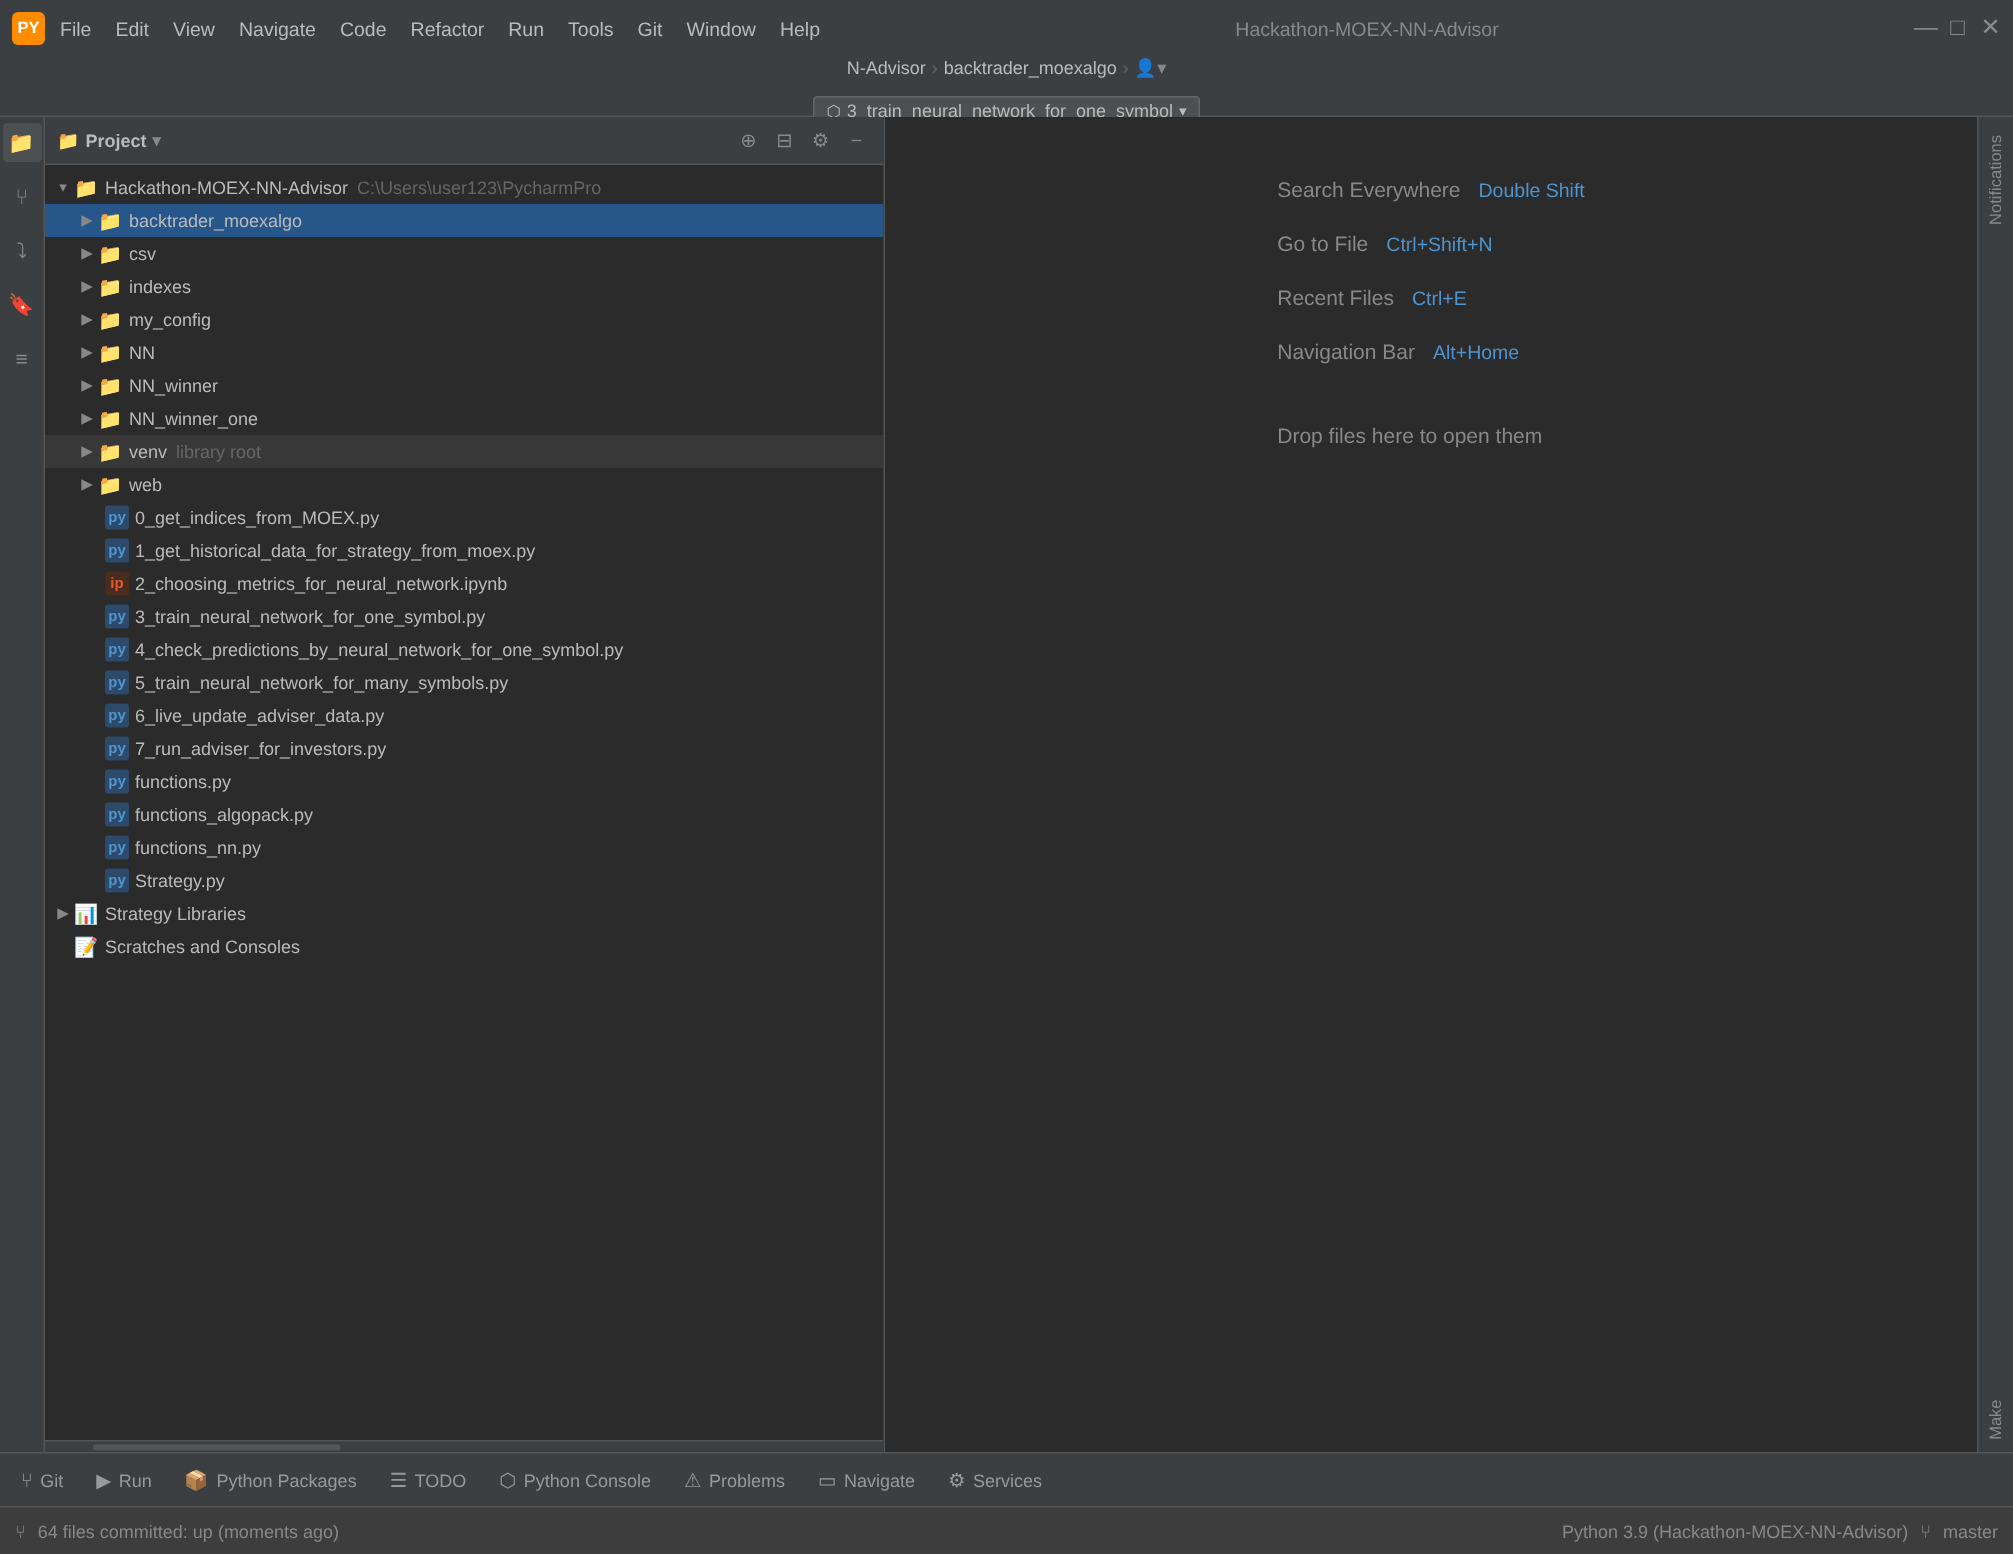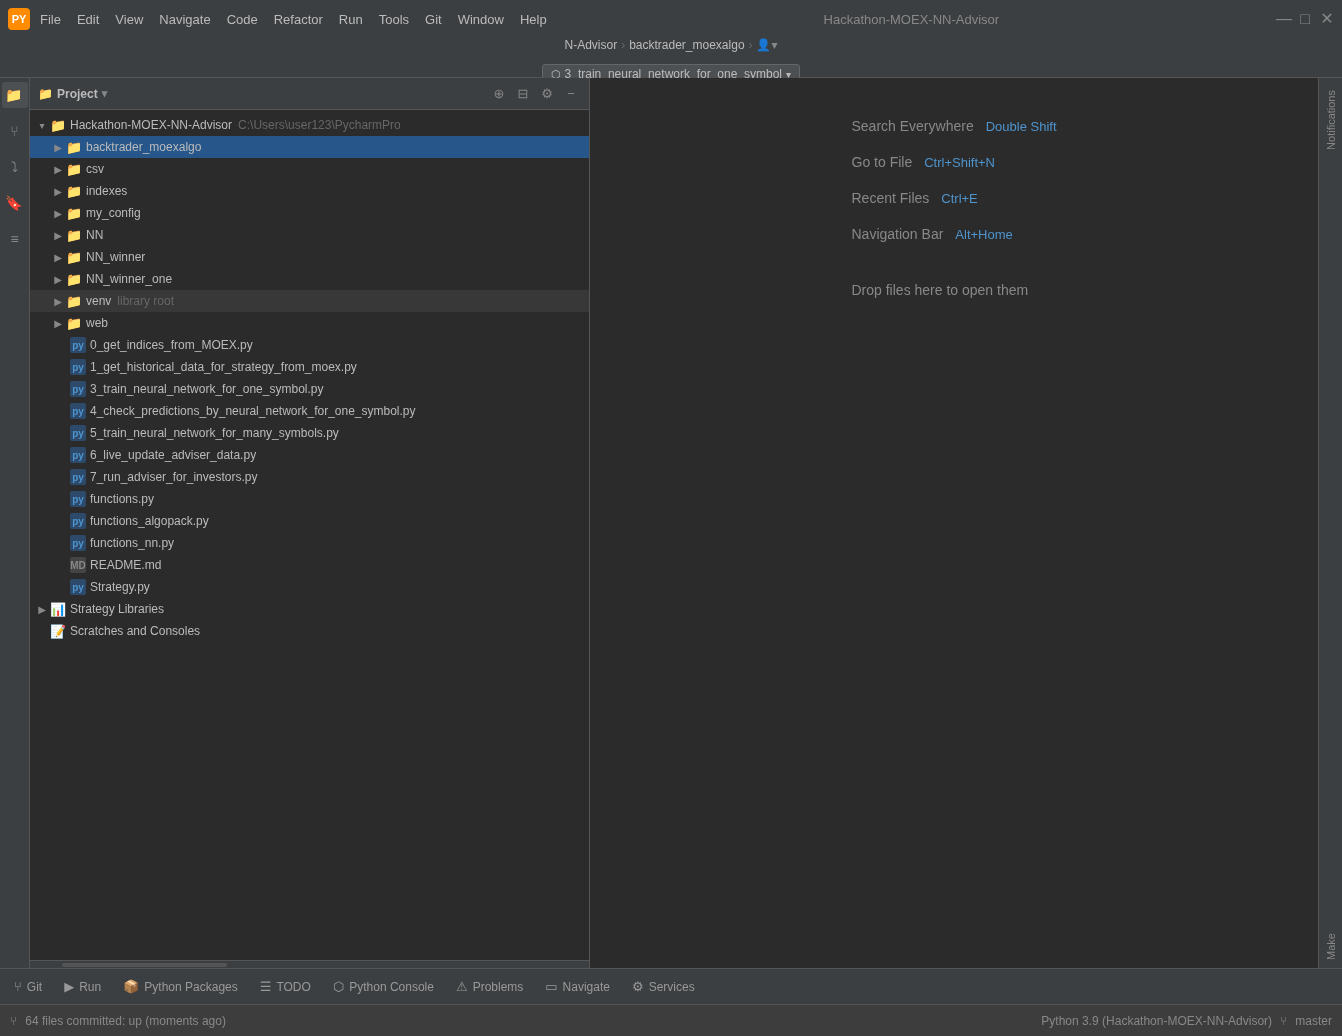--- a/index.html
+++ b/index.html
@@ -483,20 +483,27 @@
       <div class="tree-item" style="padding-left:24px;">
         <span class="arrow" style="visibility:hidden;">▶</span>
         <span class="file-icon">
             <span class="icon-py">py</span>
           </span>
         <span class="item-label">1_get_historical_data_for_strategy_from_moex.py</span>
       </div>
       <div class="tree-item" style="padding-left:24px;">
         <span class="arrow" style="visibility:hidden;">▶</span>
         <span class="file-icon">
+            <span class="icon-ipynb">ip</span>
+          </span>
+        <span class="item-label">2_choosing_metrics_for_neural_network.ipynb</span>
+      </div>
+      <div class="tree-item" style="padding-left:24px;">
+        <span class="arrow" style="visibility:hidden;">▶</span>
+        <span class="file-icon">
             <span class="icon-py">py</span>
           </span>
         <span class="item-label">3_train_neural_network_for_one_symbol.py</span>
       </div>
       <div class="tree-item" style="padding-left:24px;">
         <span class="arrow" style="visibility:hidden;">▶</span>
         <span class="file-icon">
             <span class="icon-py">py</span>
           </span>
         <span class="item-label">4_check_predictions_by_neural_network_for_one_symbol.py</span>
@@ -535,27 +542,20 @@
             <span class="icon-py">py</span>
           </span>
         <span class="item-label">functions_algopack.py</span>
       </div>
       <div class="tree-item" style="padding-left:24px;">
         <span class="arrow" style="visibility:hidden;">▶</span>
         <span class="file-icon">
             <span class="icon-py">py</span>
           </span>
         <span class="item-label">functions_nn.py</span>
-      </div>
-      <div class="tree-item" style="padding-left:24px;">
-        <span class="arrow" style="visibility:hidden;">▶</span>
-        <span class="file-icon">
-            <span class="icon-md">MD</span>
-          </span>
-        <span class="item-label">README.md</span>
       </div>
       <div class="tree-item" style="padding-left:24px;">
         <span class="arrow" style="visibility:hidden;">▶</span>
         <span class="file-icon">
             <span class="icon-py">py</span>
           </span>
         <span class="item-label">Strategy.py</span>
       </div>
 
       <div class="tree-item" style="padding-left:4px;">

